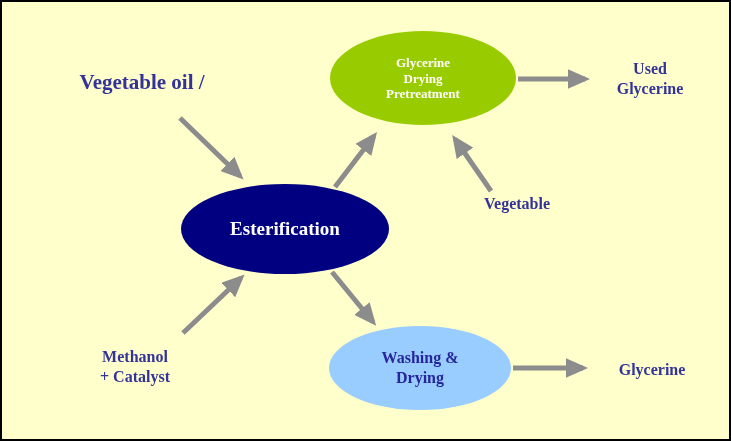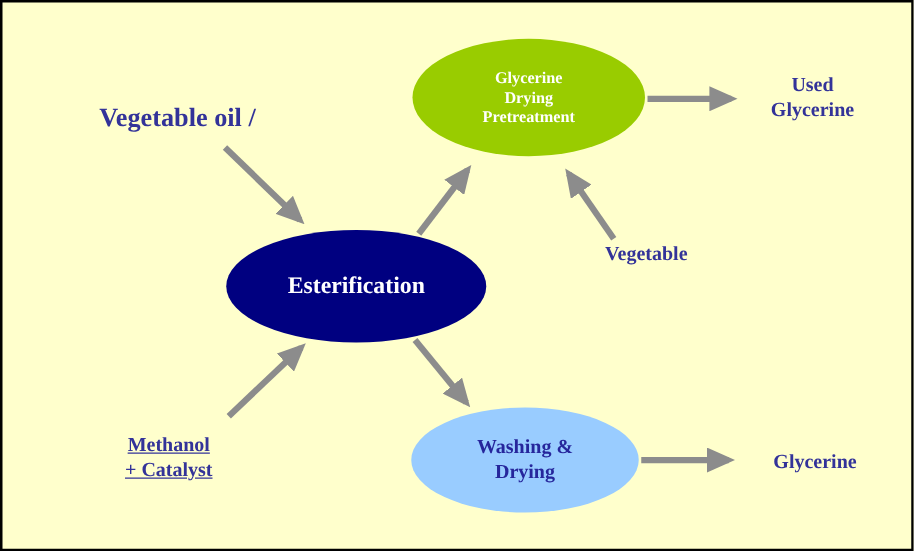--- a/index.html
+++ b/index.html
@@ -25,21 +25,21 @@
   }
   .label {
     position: absolute;
     transform: translate(-50%, -50%);
     text-align: center;
     font-weight: bold;
     color: #333399;
     line-height: 1.25;
     white-space: nowrap;
   }
-  .label-lg { font-size: 21px; margin-top: 12px; }
+  .label-lg { font-size: 21px; }
   .label-md { font-size: 16px; }
   .node-label { color: #ffffff; }
   .node-label-sm { font-size: 13px; line-height: 1.2; }
   .node-label-lg { font-size: 19px; }
   .node-label-blue { color: #26269C; font-size: 16px; }
 </style>
 </head>
 <body>
 
 <div class="canvas">
@@ -68,21 +68,21 @@
     <div>Vegetable oil /</div>
   </div>
 
   <div class="label label-md" style="left:648px; top:77px;">
     <div>Used</div>
     <div>Glycerine</div>
   </div>
 
   <div class="label label-md" style="left:515px; top:202px;">Vegetable</div>
 
-  <div class="label label-md" style="left:133px; top:365px;text-decoration:underline;">
+  <div class="label label-md" style="left:133px; top:365px;">
     <div>Methanol</div>
     <div>+ Catalyst</div>
   </div>
 
   <div class="label label-md" style="left:650px; top:368px;">Glycerine</div>
 
   <div class="label node-label node-label-sm" style="left:421px; top:76px;">
     <div>Glycerine</div>
     <div>Drying</div>
     <div>Pretreatment</div>

